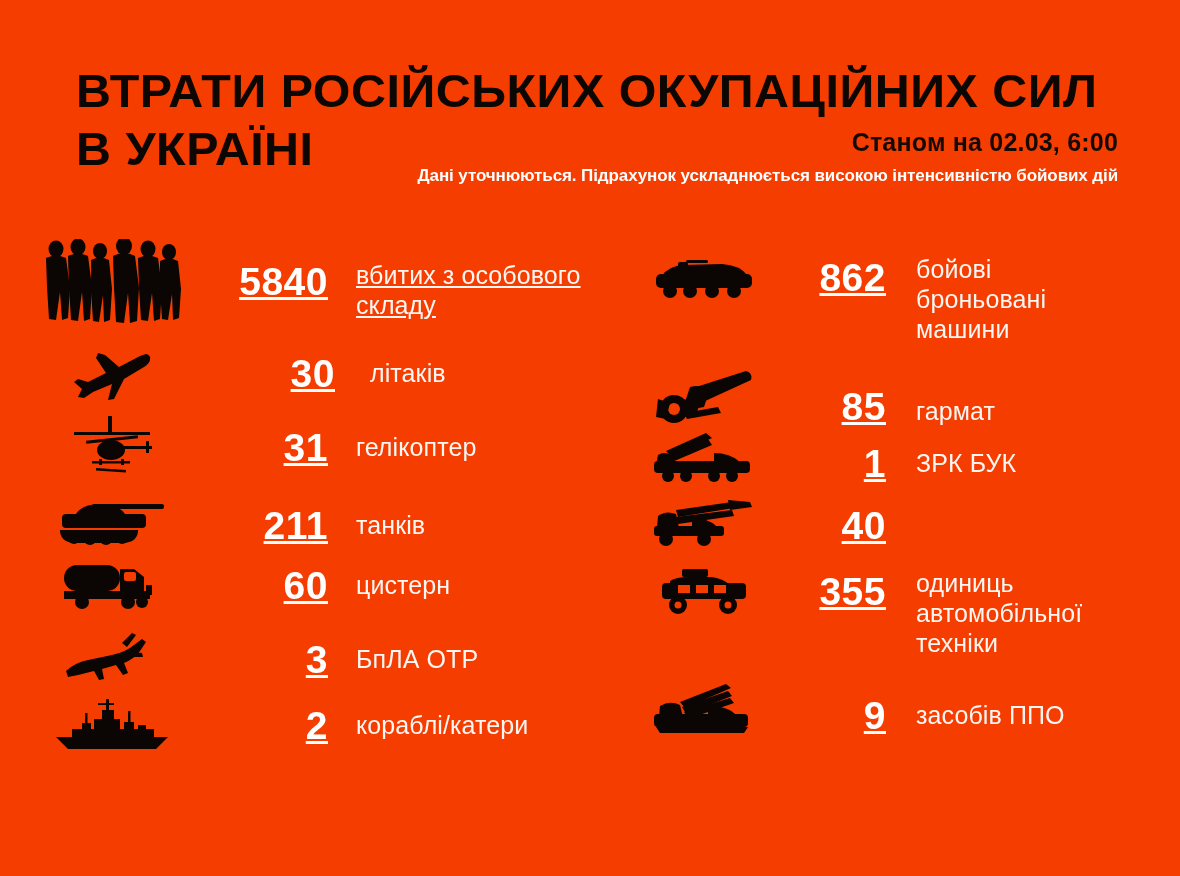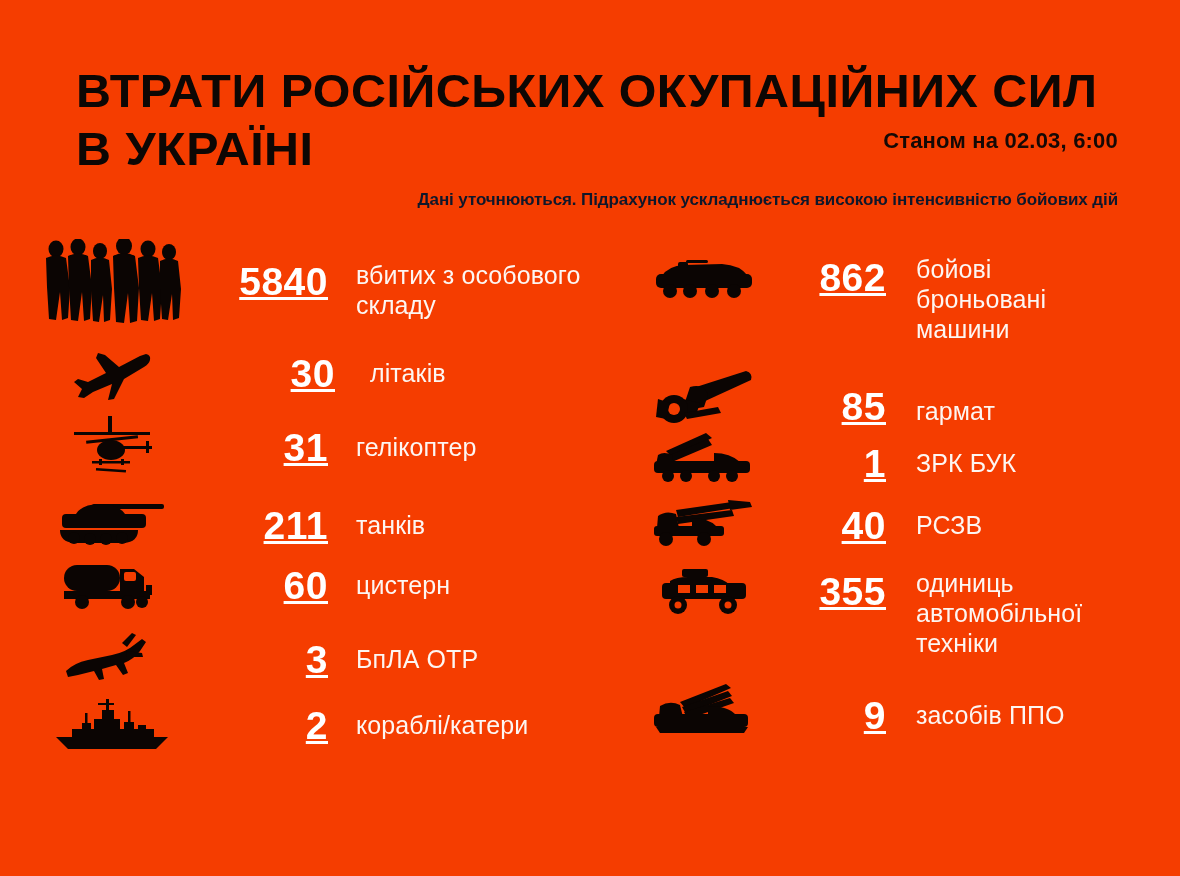--- a/index.html
+++ b/index.html
@@ -33,35 +33,34 @@
     text-transform:uppercase;
     transform:scaleX(1.03);
     transform-origin:left top;
     white-space:pre-line;
   }
 
   .asof {
     position:absolute;
     right:62px; top:128px;
     color:#150905;
-    font-size:22px;
+    font-size:25px;
     font-weight:700;
     letter-spacing:0.2px;
     white-space:nowrap;
   }
 
   .disclaimer {
     position:absolute;
     right:62px; top:166px;
-    color:#0f172a;
+    color:#ffffff;
     font-size:17px;
     font-weight:600;
     letter-spacing:-0.1px;
     white-space:nowrap;
-    margin-top:24px;
   }
 
   
   .col { position:absolute; top:238px; }
   .col-left  { left:36px;  width:580px; }
   .col-right { left:640px; width:520px; }
 
   .row {
     position:absolute;
     display:flex;
@@ -130,21 +129,21 @@
             <ellipse cx="86" cy="7" rx="8" ry="9"></ellipse>
             <path d="M75 17 q11 -6 22 0 l4 32 -2 33 -7 2 -2 -30 -4 30 -8 -1 -2 -34 z"></path>
             <ellipse cx="110" cy="10" rx="7.5" ry="8.5"></ellipse>
             <path d="M100 19 q10 -5 20 0 l4 30 -2 31 -6 2 -2 -28 -4 28 -7 -1 -2 -32 z"></path>
             <ellipse cx="131" cy="13" rx="7" ry="8"></ellipse>
             <path d="M122 22 q9 -5 18 0 l3 28 -2 29 -6 2 -1 -26 -4 26 -6 -1 -2 -30 z"></path>
           </g>
         </svg>
       </div>
       <div class="num" style="width:140px;padding-top:24px;">5840</div>
-      <div class="label" style="padding-left:28px;padding-top:22px;">вбитих з особового
+      <div class="label" style="padding-left:28px;padding-top:22px;text-decoration:underline;">вбитих з особового
 складу</div>
     </div>
 
     <div class="row" style="top:108px;gap:7px;">
       <div class="icon-cell" style="width:152px;height:56px;">
         <svg width="80" height="56" viewBox="0 0 80 56">
           <path d="M74 8 q5 1 4 6 -1 4 -6 7 L52 33 42 53 36 54 40 38 21 46 12 52 6 51 10 43 2 36 6 33 16 36 34 27 24 12 26 7 33 9 47 21 68 10 z"></path>
         </svg>
       </div>
       <div class="num" style="width:140px;padding-top:8px;">30</div>
@@ -300,21 +299,20 @@
           <path d="M24 23 l56 -7 2 6 -56 8 z"></path>
           <path d="M76 6 l22 2 2 5 -22 3 z"></path>
           <path d="M6 22 q8 -6 18 -2 l3 14 -22 0 z"></path>
           <rect x="2" y="32" width="70" height="10" rx="3"></rect>
           <path d="M40 24 q16 0 24 8 l-24 0 z"></path>
           <circle cx="14" cy="45" r="7"></circle>
           <circle cx="52" cy="45" r="7"></circle>
         </svg>
       </div>
       <div class="num" style="width:118px;padding-top:14px;">40</div>
-      <div class="label" style="padding-left:30px;padding-top:18px;">РСЗВ</div>
     </div>
 
     <div class="row" style="top:326px;">
       <div class="icon-cell" style="width:128px;height:56px;">
         <svg width="96" height="50" viewBox="0 0 96 50">
           <rect x="26" y="2" width="26" height="8" rx="2"></rect>
           <path d="M14 14 q6 -4 18 -4 l24 0 q12 2 18 8 l-60 0 z"></path>
           <rect x="6" y="16" width="84" height="16" rx="4"></rect>
           <rect x="22" y="18" width="12" height="8" fill="#F53D00"></rect>
           <rect x="40" y="18" width="12" height="8" fill="#F53D00"></rect>

